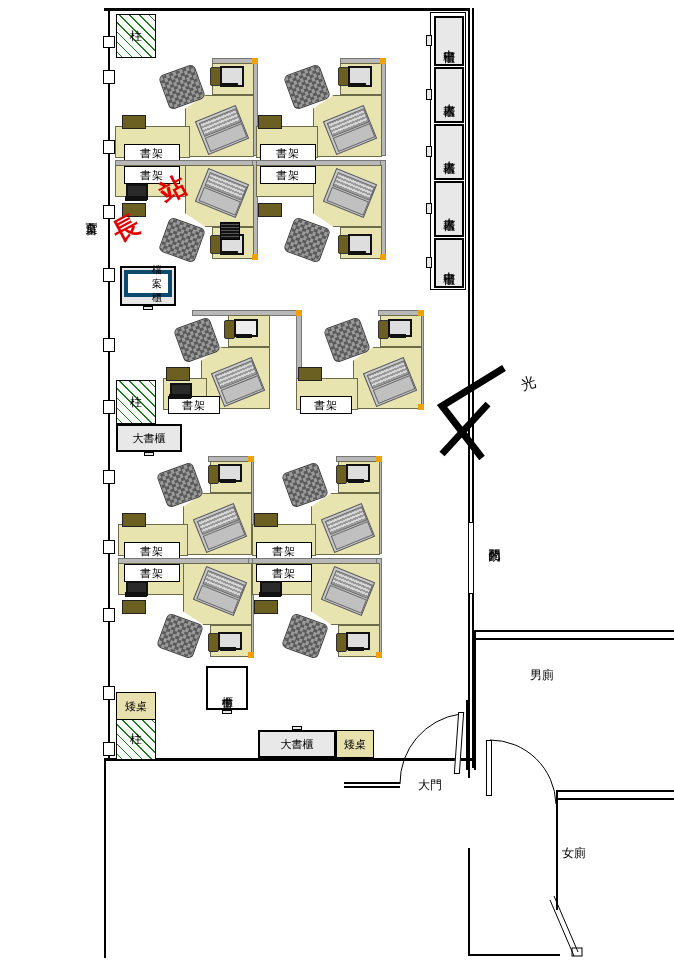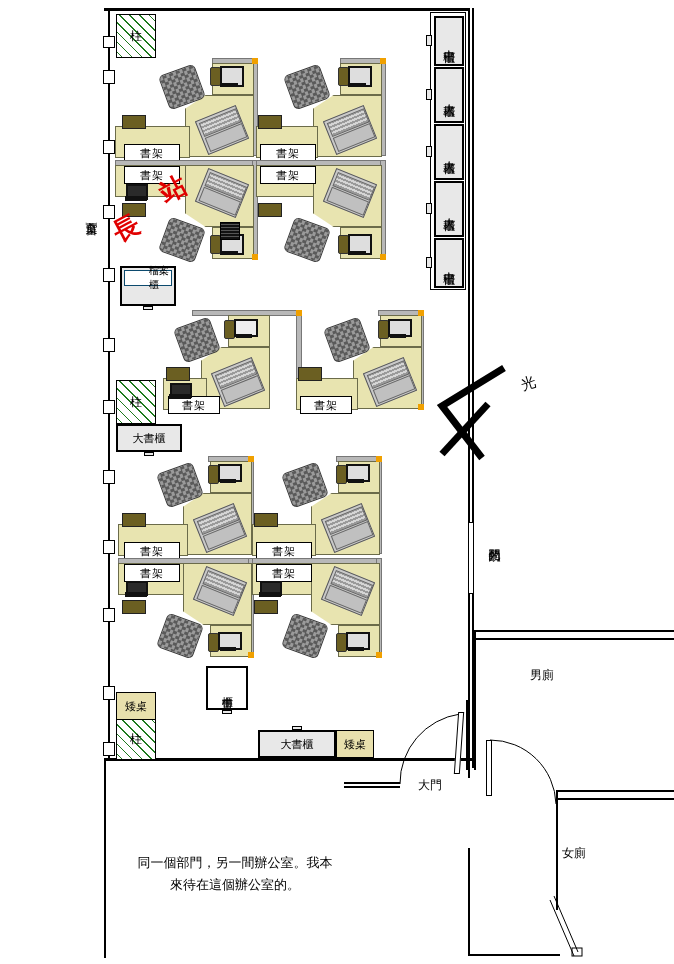--- a/index.html
+++ b/index.html
@@ -232,21 +232,21 @@
       <div class="k1" style="left:2px;top:18px;width:38px;height:13px;background:#c0c0c0;"></div>
     </div>
     <div class="drawer" style="left:258px;top:203px;width:22px;height:12px;"></div>
     <div class="abs cornerdot" style="left:380px;top:254px;width:6px;height:6px;"></div>
   </div>
 
   <div class="redtxt" style="left:160px;top:176px;transform:rotate(-28deg);">站</div>
   <div class="redtxt" style="left:113px;top:215px;transform:rotate(-28deg);">長</div>
 
   <div class="abs" style="left:120px;top:266px;width:56px;height:40px;border:2px solid #000;background:#e8e8e8;">
-    <div class="abs" style="left:2px;top:2px;width:48px;height:16px;border:1px solid #0c4a6e;background:#fff;display:flex;align-items:center;justify-content:center;padding-left:24px;">
+    <div class="abs" style="left:2px;top:2px;width:48px;height:27px;border:4px solid #0c4a6e;background:#fff;display:flex;align-items:center;justify-content:center;padding-left:24px;">
       <span style="font-size:10px;">檔案櫃</span>
     </div>
   </div>
   <div class="abs" style="left:143px;top:306px;width:10px;height:4px;border:1px solid #000;background:#e8e8e8;"></div>
 
   <div>
     <div class="abs part" style="left:192px;top:310px;width:110px;height:6px;"></div>
     <div class="abs partv" style="left:296px;top:310px;width:6px;height:100px;"></div>
     <div class="abs desk" style="left:228px;top:315px;width:42px;height:32px;"></div>
     <div class="abs desk" style="left:201px;top:347px;width:69px;height:62px;clip-path:polygon(30% 0,100% 0,100% 100%,0 100%,0 22%);"></div>
@@ -453,15 +453,14 @@
   <div class="abs wall" style="left:556px;top:790px;width:2px;height:120px;"></div>
   <div class="hlabel" style="left:562px;top:845px;">女廁</div>
   <div class="abs wall" style="left:468px;top:848px;width:2px;height:108px;"></div>
   <div class="abs wall" style="left:468px;top:954px;width:92px;height:2px;"></div>
   <svg class="abs" style="left:548px;top:894px;width:36px;height:66px;" viewBox="0 0 36 66">
     <line x1="6" y1="2" x2="30" y2="58" stroke="#000" stroke-width="1"></line>
     <line x1="2" y1="6" x2="26" y2="62" stroke="#000" stroke-width="1"></line>
     <rect x="24" y="54" width="10" height="8" fill="none" stroke="#000" stroke-width="1"></rect>
   </svg>
 
-  <div class="note" style="left:135px;top:852px;width:200px;font-size:13px;line-height:1.7;text-align:center;">同一個部門，另一間辦公室。我本來待在這個辦公室的。</div>
 
 </div>
 
 </body></html>

